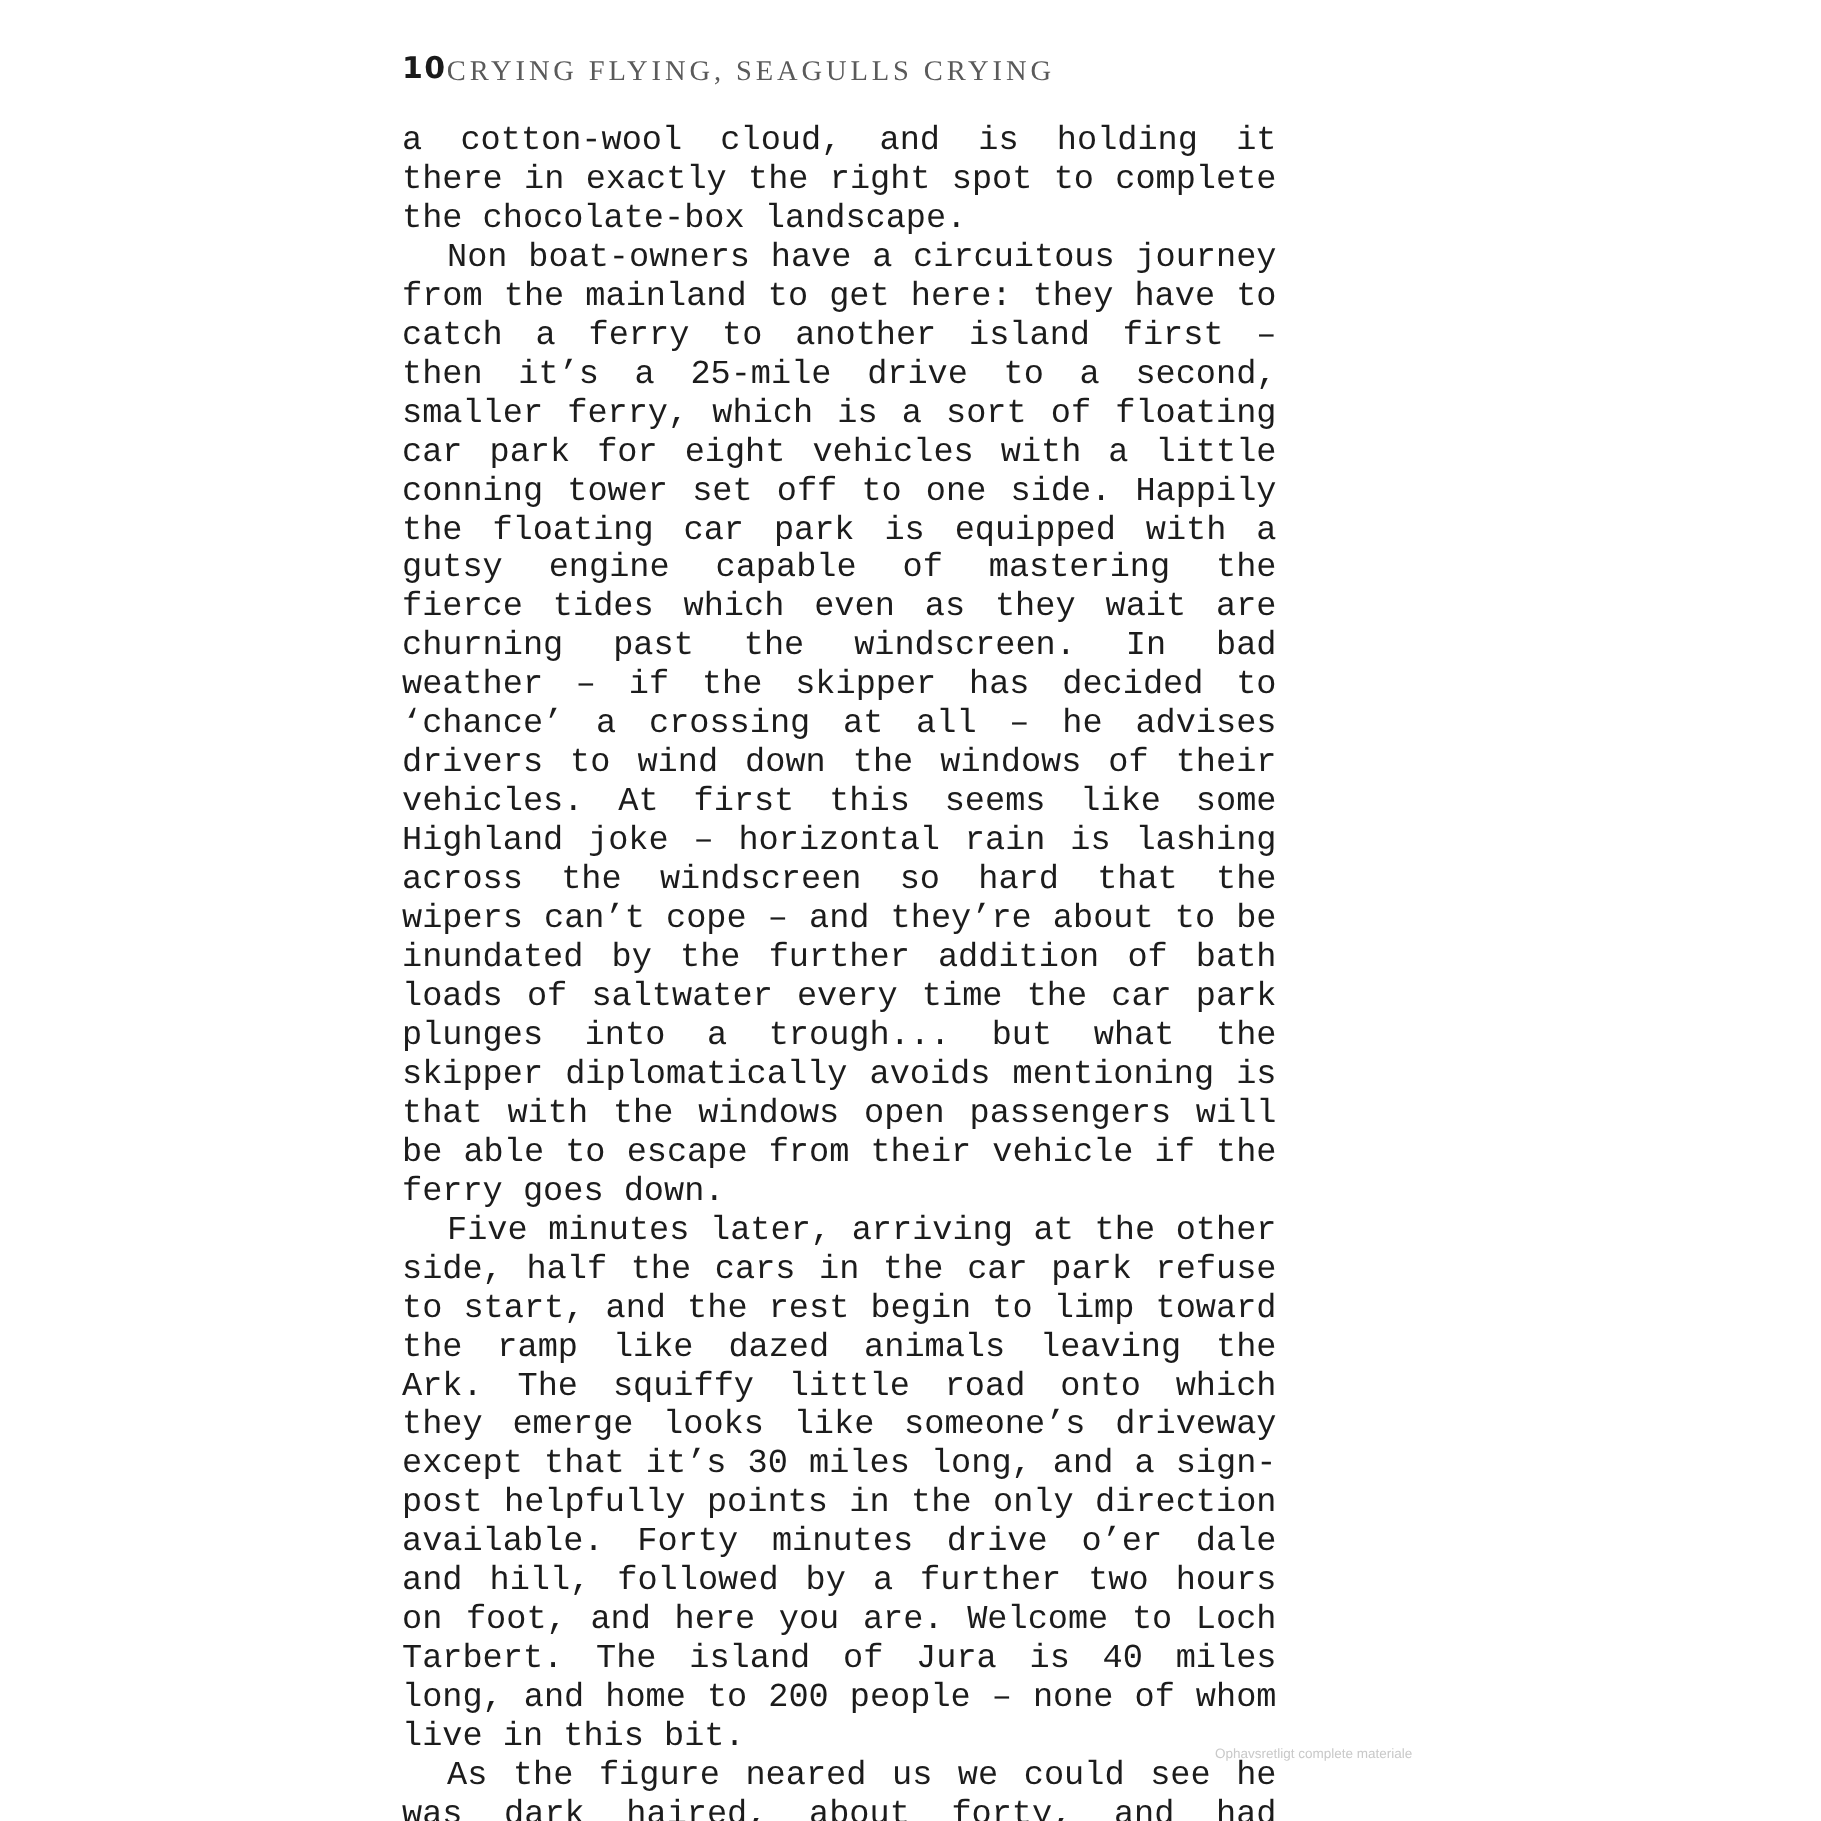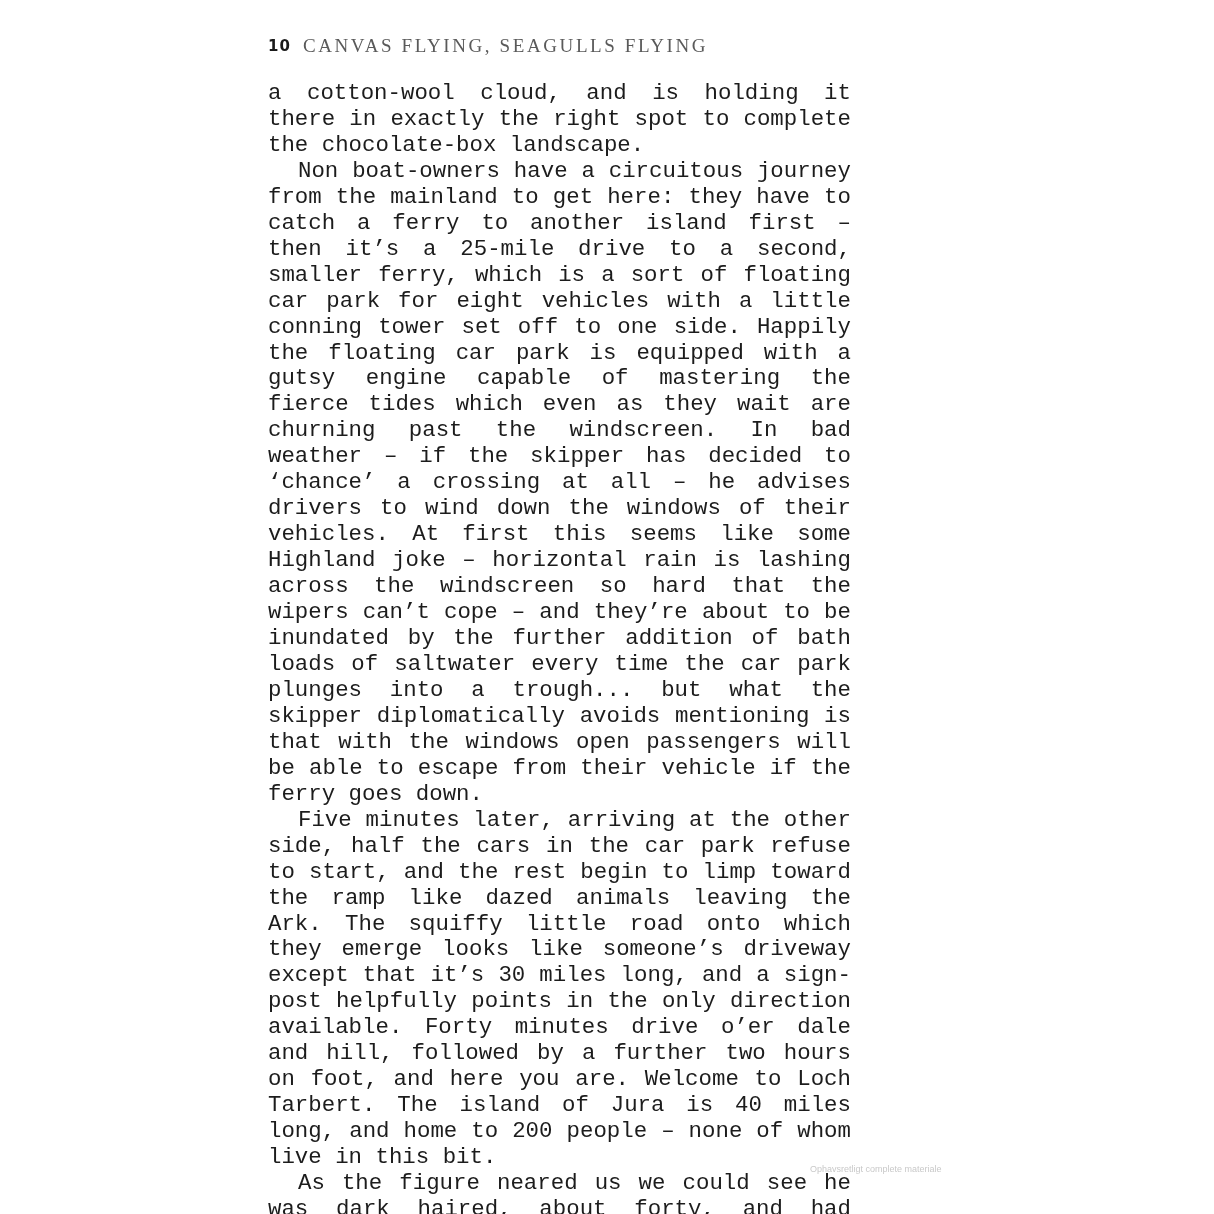--- a/index.html
+++ b/index.html
@@ -26,24 +26,23 @@
       white-space: nowrap;
       font-family: "Liberation Serif", serif;
       font-size: 19px;
       line-height: 24px;
       letter-spacing: 2.6px;
       color: #5a5a5a;
     }
     .page-number {
       font-family: "DejaVu Sans", sans-serif;
       font-weight: bold;
-      font-size: 15px;
+      font-size: 20px;
       letter-spacing: 1px;
       color: #1a1a1a;
-      margin-right: 12px;
       position: relative;
       top: -1px;
     }
     .body-text {
       position: absolute;
       left: 0;
       top: 81px;
       width: 583px;
       font-family: Liberation Mono, monospace;
       font-size: 22.4px;
@@ -67,21 +66,21 @@
       font-size: 9px;
       color: #c9c9c9;
       white-space: nowrap;
     }
   </style>
 </head>
 <body>
 
 <div class="page">
   <div class="running-head">
-    <span class="page-number">10</span><span class="book-title">CANVAS FLYING, SEAGULLS FLYING</span>
+    <span class="page-number">10</span><span class="book-title">CRYING FLYING, SEAGULLS CRYING</span>
   </div>
 
   <div class="body-text">
     <p class="first">a cotton-wool cloud, and is holding it there in exactly the right spot to complete the chocolate-box landscape.</p>
     <p>Non boat-owners have a circuitous journey from the mainland to get here: they have to catch a ferry to another island first – then it’s a 25-mile drive to a second, smaller ferry, which is a sort of floating car park for eight vehicles with a little conning tower set off to one side. Happily the floating car park is equipped with a gutsy engine capable of mastering the fierce tides which even as they wait are churning past the windscreen. In bad weather – if the skipper has decided to ‘chance’ a crossing at all – he advises drivers to wind down the windows of their vehicles. At first this seems like some Highland joke – horizontal rain is lashing across the windscreen so hard that the wipers can’t cope – and they’re about to be inundated by the further addition of bath loads of saltwater every time the car park plunges into a trough... but what the skipper diplomatically avoids mentioning is that with the windows open passengers will be able to escape from their vehicle if the ferry goes down.</p>
     <p>Five minutes later, arriving at the other side, half the cars in the car park refuse to start, and the rest begin to limp toward the ramp like dazed animals leaving the Ark. The squiffy little road onto which they emerge looks like someone’s driveway except that it’s 30 miles long, and a sign-post helpfully points in the only direction available. Forty minutes drive o’er dale and hill, followed by a further two hours on foot, and here you are. Welcome to Loch Tarbert. The island of Jura is 40 miles long, and home to 200 people – none of whom live in this bit.</p>
     <p>As the figure neared us we could see he was dark haired, about forty, and had something on his mind. During the final hundred metres or so of his approach, he slowed to an indifferent saunter, making little excursions to the left and to the right to visit interesting-looking pieces of seaweed which had become stranded on the wet sand, or to turn over empty shells with his toes. Arriving close at hand he lifted his head, stopped, and let out a little gasp of surprise to let us know that he hadn’t spotted us until that very moment, and that only the wiles of chance had deposited us and our boat in his path.</p>
   </div>
 </div>
 

